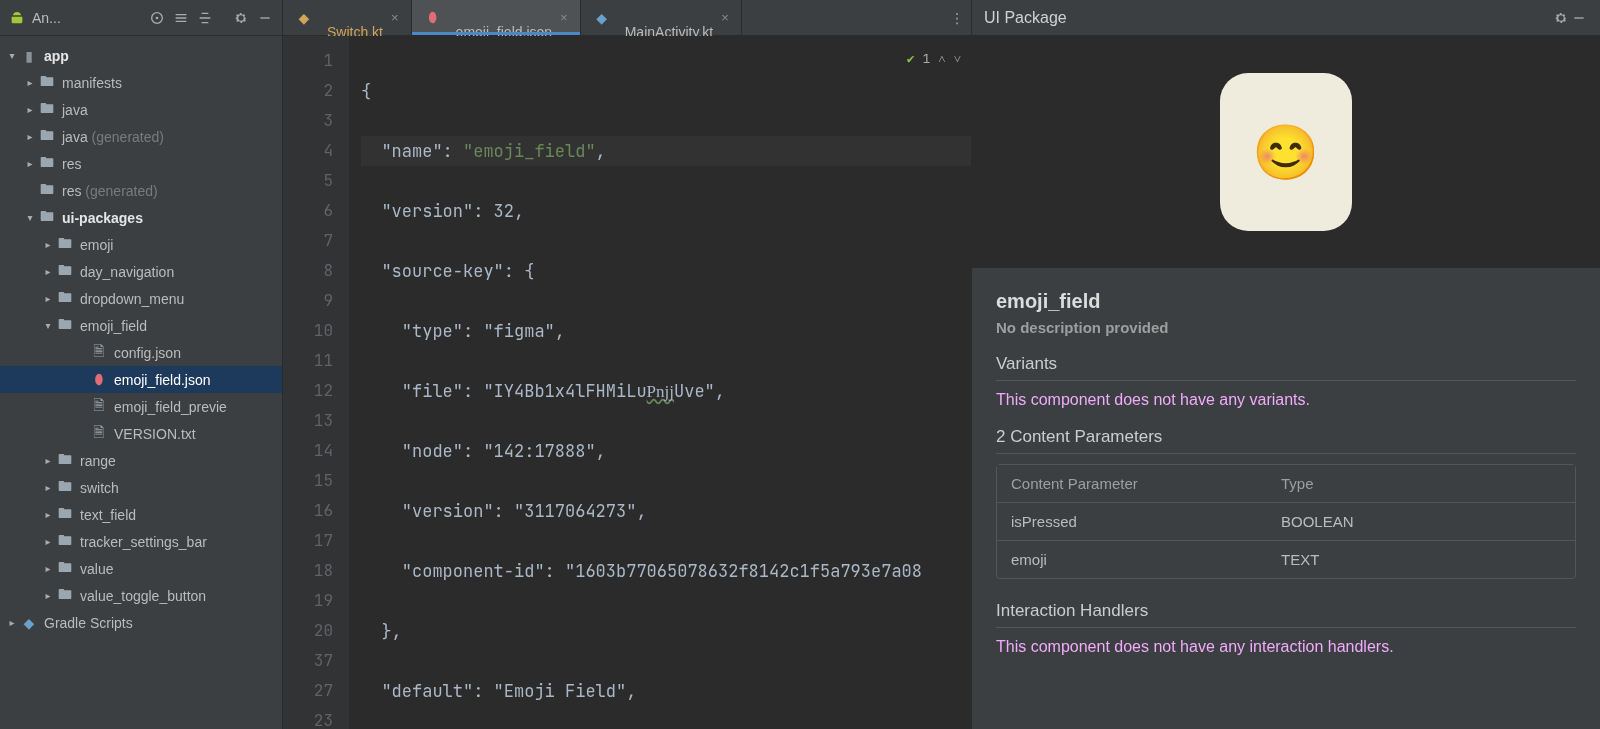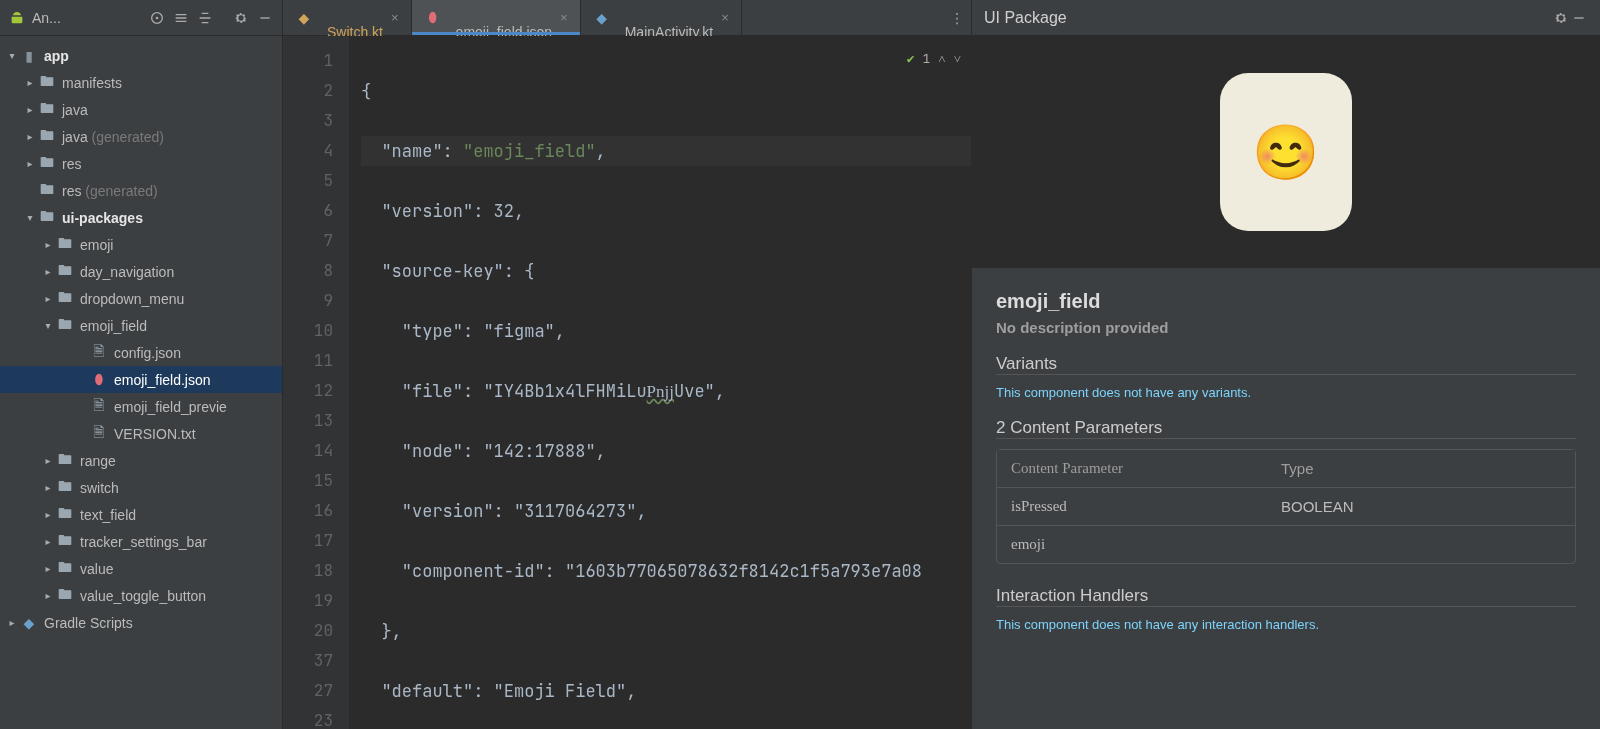--- a/index.html
+++ b/index.html
@@ -202,42 +202,43 @@
     flex: 1;
     overflow: auto;
     padding: 22px 24px;
     background: #3c3f41;
   }
   .right-body h2 { color: #dcdcdc; font-size: 20px; font-weight: 600; margin-bottom: 6px;}
   .right-body .desc { color: #9e9e9e; margin-bottom: 18px; font-size: 15px; font-weight: bold;}
   .section-h {
     color: #cccccc;
     font-size: 17px;
+    padding-bottom: 6px;
     border-bottom: 1px solid #555;
     margin-top: 14px;
     margin-bottom: 10px;
   }
-  .section-note { color: #7dd3fc; font-size: 13px; margin-bottom: 18px;}
+  .section-note { color: #f0abfc; font-size: 16px; margin-bottom: 18px;}
   .param-table {
     width: 100%;
     border: 1px solid #555;
     border-radius: 4px;
     margin-bottom: 22px;
     font-size: 15px;
   }
   .param-row {
     display: flex;
     border-top: 1px solid #555;
   }
   .param-row:first-child { border-top: none; color: #9e9e9e;}
   .param-row:first-child .pcell { background: #3c3f41;}
   .pcell {
     padding: 10px 14px;
   }
-  .pcell.name { flex: 0 0 270px; font-family: Liberation Serif, serif; }
+  .pcell.name { flex: 0 0 270px; }
   .pcell.type { flex: 1; }
 </style>
 </head>
 <body>
 
 <div class="left-panel">
   <div class="left-toolbar">
     <span class="tb-icon android-icon">
       <svg viewBox="0 0 24 24">
           <path d="M6 8c0-3 2.7-5 6-5s6 2 6 5H6zm-2 2h16v8a2 2 0 0 1-2 2H6a2 2 0 0 1-2-2v-8z"></path>
@@ -496,19 +497,20 @@
       <div class="param-row">
         <div class="pcell name">Content Parameter</div>
         <div class="pcell type">Type</div>
       </div>
       <div class="param-row">
         <div class="pcell name">isPressed</div>
         <div class="pcell type">BOOLEAN</div>
       </div>
       <div class="param-row">
         <div class="pcell name">emoji</div>
+        <div class="pcell type">TEXT</div>
       </div>
     </div>
 
     <div class="section-h">Interaction Handlers</div>
     <div class="section-note">This component does not have any interaction handlers.</div>
   </div>
 </div>
 
 </body></html>

